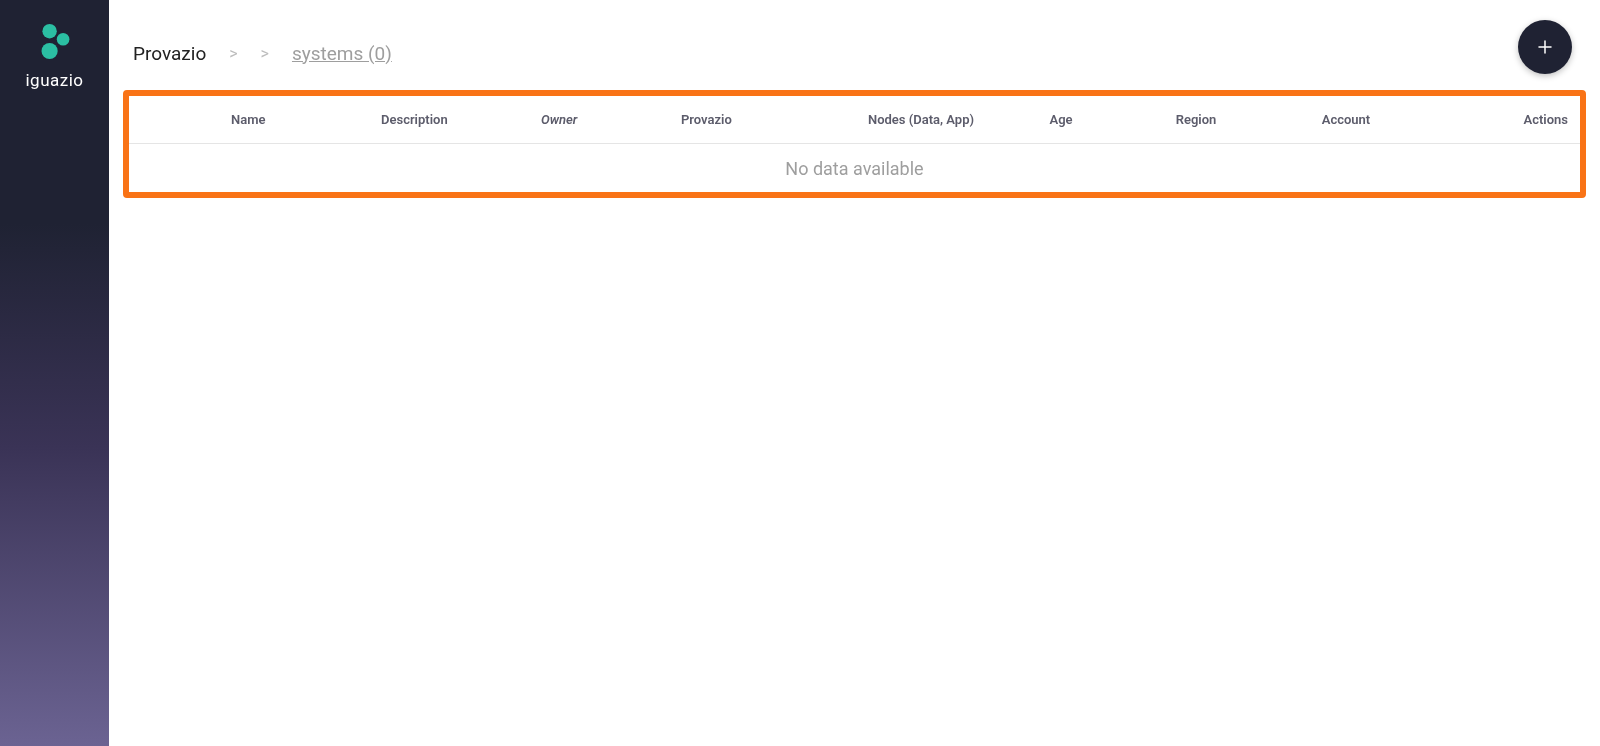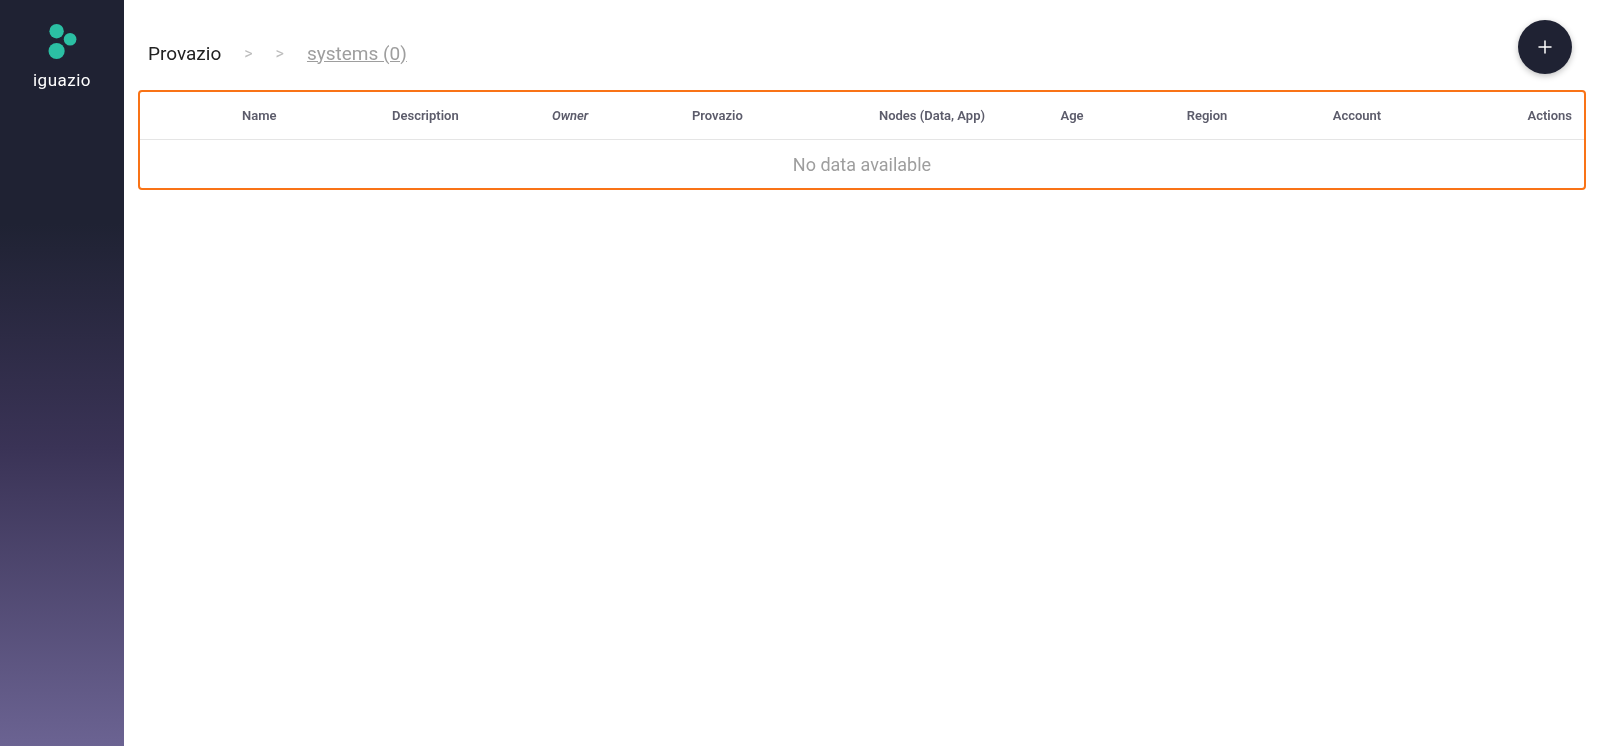--- a/index.html
+++ b/index.html
@@ -1,20 +1,20 @@
 <!DOCTYPE html>
 <html><head>
   <meta charset="utf-8">
   <style>
     * { box-sizing: border-box; margin: 0; padding: 0; }
     html, body { height: 100%; width: 100%; font-family: -apple-system, BlinkMacSystemFont, "Segoe UI", Roboto, "Helvetica Neue", sans-serif; }
     body { display: flex; overflow: hidden; }
 
     .sidebar {
-      width: 124px;
+      width: 109px;
       height: 100vh;
       background: linear-gradient(180deg, #1f2233 0%, #1f2233 30%, #3a3356 60%, #6b6392 100%);
       flex-shrink: 0;
       display: flex;
       flex-direction: column;
       align-items: center;
       padding-top: 22px;
     }
     .logo-wrap { display: flex; flex-direction: column; align-items: center; }
     .logo-icon { width: 36px; height: 40px; }
@@ -40,21 +40,21 @@
       display: flex;
       align-items: center;
       justify-content: center;
       cursor: pointer;
       box-shadow: 0 2px 6px rgba(0,0,0,0.25);
     }
     .fab svg { width: 18px; height: 18px; }
 
     .content { padding: 10px 14px 0 14px; }
     .table-card {
-      border: 2px solid #f97316;
+      border: 6px solid #f97316;
       border-radius: 4px;
       overflow: hidden;
     }
     .thead {
       display: flex;
       align-items: center;
       border-bottom: 1px solid #e5e5e5;
       min-height: 48px;
       padding: 0 12px;
     }

